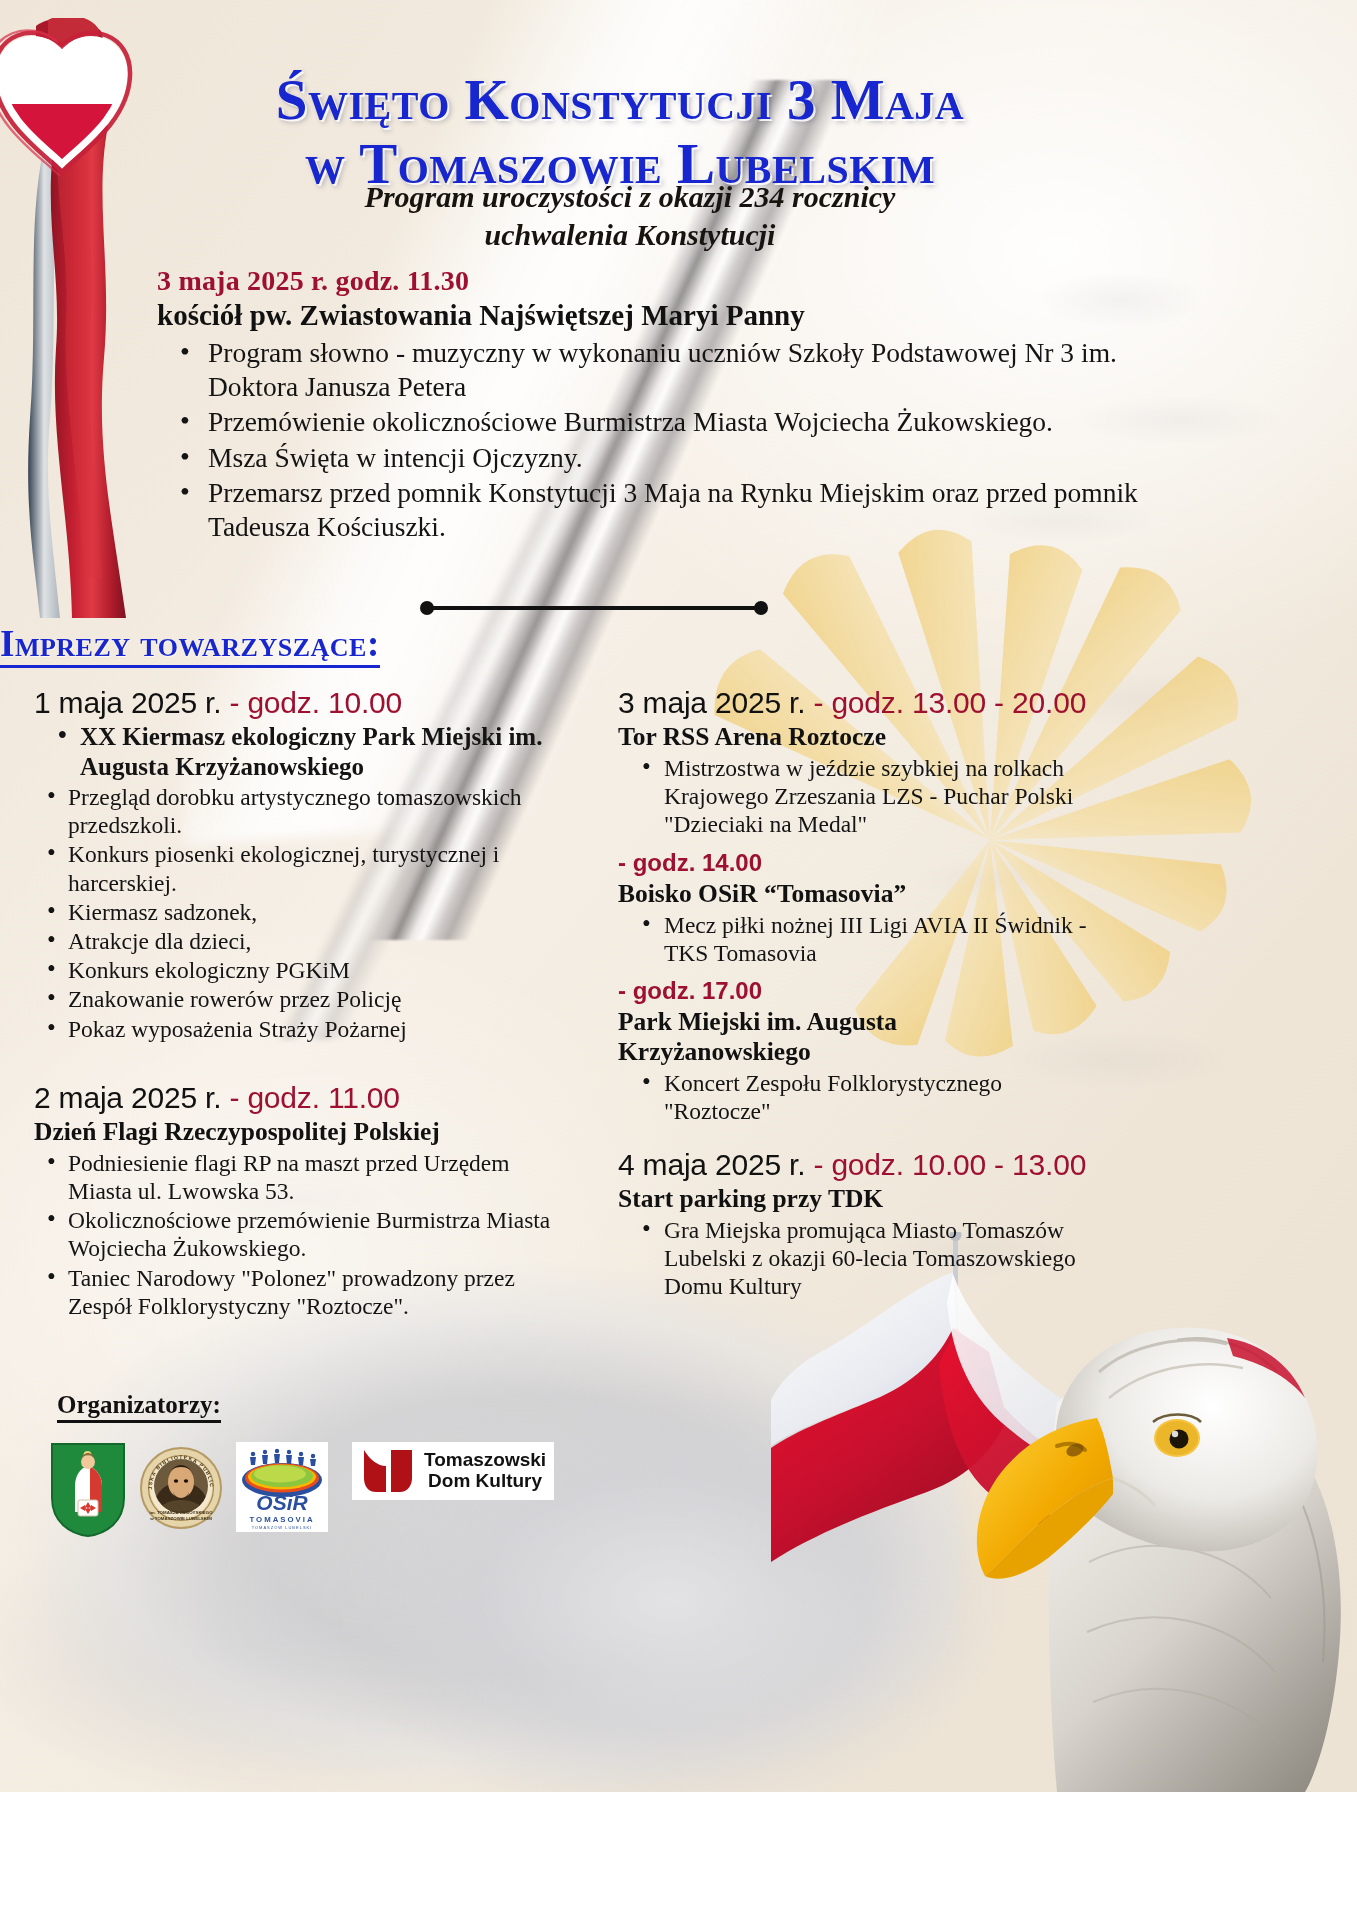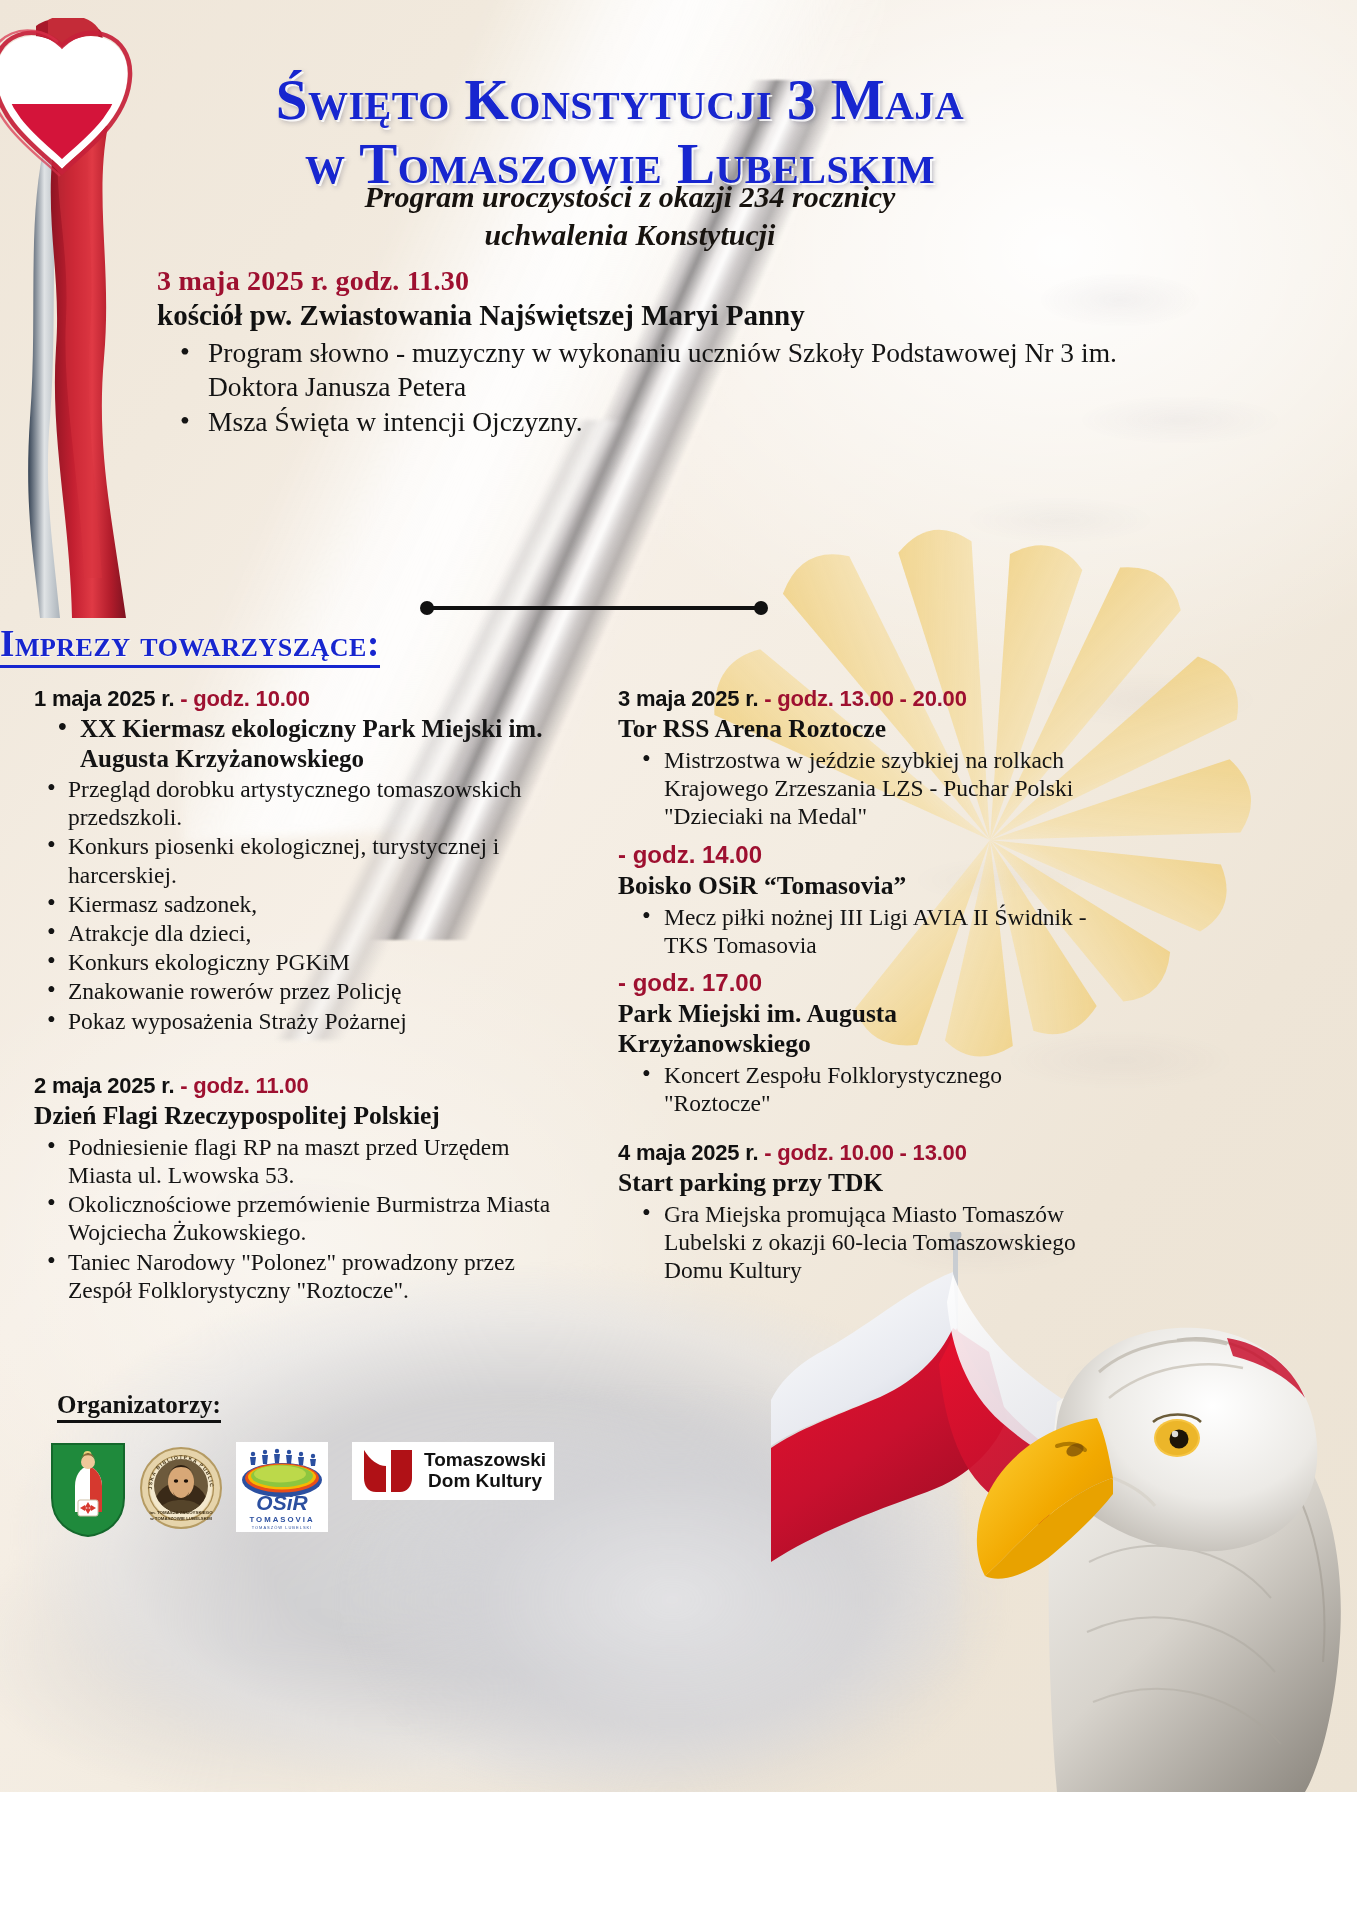--- a/index.html
+++ b/index.html
@@ -190,22 +190,22 @@
   }
 
   
   .col { position: absolute; }
   .col-left  { left: 34px;  top: 686px; width: 540px; }
   .col-right { left: 618px; top: 686px; width: 470px; }
 
   .evt { margin-bottom: 4px; }
   .evt-date {
     font-family: "Liberation Sans", "DejaVu Sans", sans-serif;
-    font-weight: 700;
-    font-size: 22px;
+    font-weight: 400;
+    font-size: 30px;
     color: #111;
     letter-spacing: -0.2px;
     margin-bottom: 2px;
   }
   .evt-date .time { color: #9e1030; }
   .evt-time-only {
     font-family: "Liberation Sans", "DejaVu Sans", sans-serif;
     font-weight: 700;
     font-size: 24px;
     color: #9e1030;
@@ -415,21 +415,23 @@
 
     <div class="subtitle">
       <div>Program uroczystości z okazji 234 rocznicy</div>
       <div>uchwalenia Konstytucji</div>
     </div>
 
     <div class="prog-date">3 maja 2025 r. godz. 11.30</div>
     <div class="prog-place">kościół pw. Zwiastowania Najświętszej Maryi Panny</div>
     <ul class="prog-list">
       <li>Program słowno - muzyczny w wykonaniu uczniów Szkoły Podstawowej Nr 3 im. Doktora Janusza Petera</li>
+      <li>Przemówienie okolicznościowe Burmistrza Miasta Wojciecha Żukowskiego.</li>
       <li>Msza Święta w intencji Ojczyzny.</li>
+      <li>Przemarsz przed pomnik Konstytucji 3 Maja na Rynku Miejskim oraz przed pomnik Tadeusza Kościuszki.</li>
     </ul>
 
     <div class="divider">
       <div class="dot l"></div>
       <div class="bar"></div>
       <div class="dot r"></div>
     </div>
 
     <div class="section-head">
       <span>Imprezy towarzyszące:</span>

